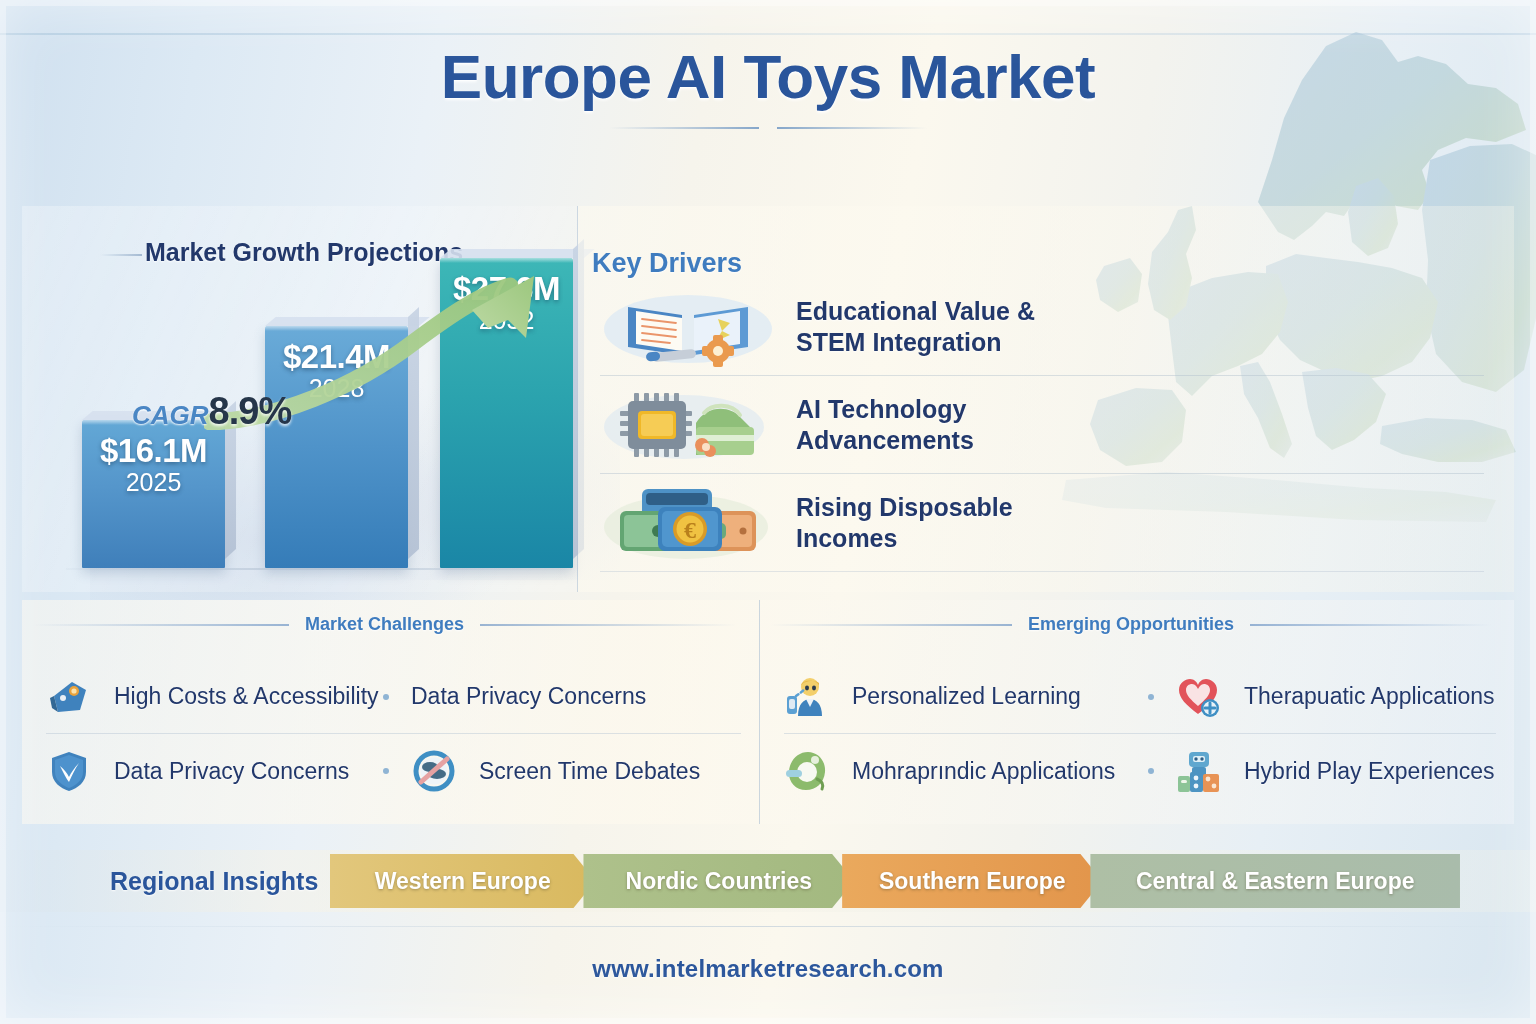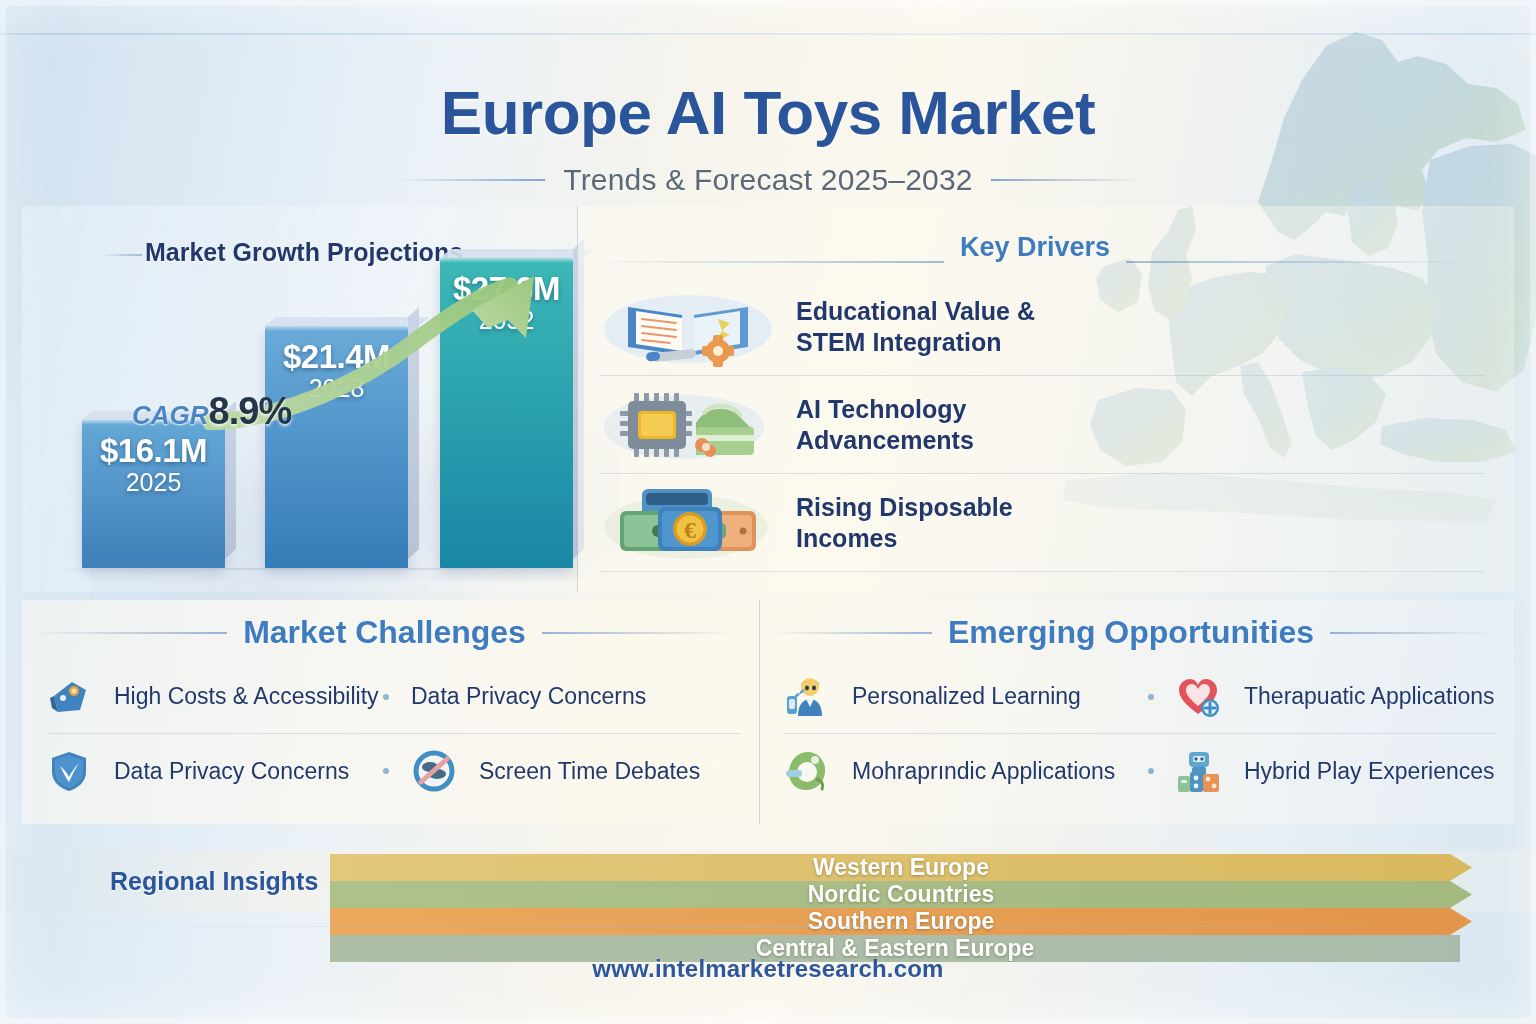--- a/index.html
+++ b/index.html
@@ -42,21 +42,20 @@
             background:radial-gradient(ellipse at 40% 70%, rgba(183,199,222,.45), rgba(183,199,222,0) 70%); }
   #wash-2 { left:300px; top:380px; width:320px; height:200px;
             background:radial-gradient(ellipse at 60% 60%, rgba(196,208,226,.40), rgba(196,208,226,0) 72%); }
 
   
   #header { position:absolute; left:0; right:0; top:44px; z-index:10; text-align:center; }
   #title {
     font-size:62px; font-weight:700; letter-spacing:-0.5px;
     color:#2a559b; line-height:1.08;
     text-shadow:0 2px 3px rgba(255,255,255,.85), 0 1px 0 rgba(255,255,255,.6);
-    margin-top:36px;
   }
   #subtitle-row {
     margin-top:16px; display:flex; align-items:center; justify-content:center; gap:18px;
   }
   .sub-rule { height:2px; width:150px; background:linear-gradient(90deg, rgba(95,140,190,0), rgba(95,140,190,.75)); }
   .sub-rule.right { background:linear-gradient(90deg, rgba(95,140,190,.75), rgba(95,140,190,0)); }
   #subtitle { font-size:30px; color:#5a6878; font-weight:400; letter-spacing:.2px;
               text-shadow:0 1px 2px rgba(255,255,255,.8); }
 
   
@@ -76,21 +75,21 @@
   .panel-head .rule.r { background:linear-gradient(90deg, rgba(90,135,190,.55), rgba(90,135,190,0)); }
 
   #chart-title {
     position:absolute; left:52px; top:32px; width:460px;
     font-size:25px; font-weight:700; color:#22386b; text-align:center;
     text-shadow:0 1px 2px rgba(255,255,255,.9);
   }
   #chart-title-rule { position:absolute; left:78px; top:48px; width:42px; height:2px;
      background:linear-gradient(90deg, rgba(120,150,185,0), rgba(120,150,185,.6)); }
 
-  #drivers-title-wrap { position:absolute; left:14px; right:36px; top:26px; display:flex; align-items:flex-end; gap:16px; }
+  #drivers-title-wrap { position:absolute; left:14px; right:36px; top:26px; display:flex; align-items:flex-start; gap:16px;flex-direction:column; }
   #drivers-title { font-size:27px; font-weight:700; color:#3f7cbf;
                    text-shadow:0 1px 2px rgba(255,255,255,.9); white-space:nowrap; }
 
   
   #chart-area { position:absolute; left:0; bottom:0; width:556px; height:330px; }
   .bar { position:absolute; bottom:24px; border-radius:3px 3px 1px 1px;
          box-shadow:0 5px 12px rgba(60,90,130,.22); }
   .bar .top-hl { position:absolute; left:0; right:0; top:0; height:5px;
      background:linear-gradient(180deg, rgba(255,255,255,.55), rgba(255,255,255,0)); border-radius:3px 3px 0 0; }
   .bar .side { position:absolute; top:-9px; right:-11px; width:11px; bottom:9px;
@@ -132,41 +131,41 @@
                  text-shadow:0 1px 2px rgba(255,255,255,.8); }
 
   
   #lower { position:absolute; left:22px; right:22px; top:600px; height:224px; z-index:8; display:flex;
            background:linear-gradient(100deg, rgba(254,250,241,.55), rgba(253,249,238,.72) 45%, rgba(238,243,248,.55)); }
   #panel-challenges { position:relative; width:738px; height:100%;
                       border-right:1px solid rgba(170,190,210,.6); }
   #panel-opportunities { position:relative; flex:1; height:100%; }
 
   .low-head { position:absolute; left:10px; right:22px; top:14px; display:flex; align-items:center; gap:16px; }
-  .low-head h2 { font-size:32px; font-weight:700; color:#3f7cbf; white-space:nowrap;
+  .low-head h2 { font-size:18px; font-weight:700; color:#3f7cbf; white-space:nowrap;
                  text-shadow:0 1px 2px rgba(255,255,255,.9); }
 
   .low-grid { position:absolute; left:24px; right:18px; top:60px; }
   .low-row { display:flex; align-items:center; height:74px; border-bottom:1px solid rgba(180,195,210,.45); }
   .low-row:last-child { border-bottom:none; }
   .low-item { display:flex; align-items:center; gap:22px; }
   .low-item .ico { width:46px; height:46px; flex:none; }
   .low-item .ico svg { width:100%; height:100%; display:block; }
   .low-item .lbl { font-size:23px; color:#22386b; font-weight:500; white-space:nowrap;
                    text-shadow:0 1px 1px rgba(255,255,255,.75); }
   .dot-sep { width:6px; height:6px; border-radius:50%; background:#8fb4d4; flex:none; }
   .sp { flex:1; }
 
   
   #regional { position:absolute; left:0; right:0; top:846px; height:70px; z-index:9;
               display:flex; align-items:center;text-decoration:underline; }
   #regional-label { position:absolute; left:110px; top:0; height:70px; display:flex; align-items:center;
     font-size:25px; font-weight:700; color:#2a559b; z-index:3;
     text-shadow:0 1px 2px rgba(255,255,255,.9); }
-  #chev-wrap { position:absolute; left:330px; right:76px; top:8px; height:54px; display:flex;flex-direction:column; }
+  #chev-wrap { position:absolute; left:330px; right:76px; top:8px; height:54px; display:flex; }
   .chev { position:relative; display:flex; align-items:center; justify-content:center;
           font-size:23px; color:#ffffff; font-weight:600; white-space:nowrap;
           text-shadow:0 1px 3px rgba(80,70,40,.45); }
   .chev:not(:last-child) { clip-path: polygon(0 0, calc(100% - 22px) 0, 100% 50%, calc(100% - 22px) 100%, 0 100%); margin-right:-12px; }
   .chev:last-child { clip-path: polygon(0 0, 100% 0, 100% 100%, 0 100%); }
   #regional-strip-bg { position:absolute; left:0; right:0; top:4px; height:62px;
      background:linear-gradient(90deg, rgba(214,228,240,.55), rgba(247,243,230,.5) 18%, rgba(236,240,236,.4)); }
 
   
   #footer { position:absolute; left:0; right:0; top:955px; text-align:center; z-index:10; }
@@ -220,21 +219,20 @@
   </div>
 
   <div class="wash" id="wash-1"></div>
   <div class="wash" id="wash-2"></div>
   <div id="top-hairline"></div>
 
   <div id="header">
     <div id="title">Europe AI Toys Market</div>
     <div id="subtitle-row">
       <div class="sub-rule"></div>
-      <div id="subtitle">Trends &amp; Forecast 2025–2032</div>
       <div class="sub-rule right"></div>
     </div>
   </div>
 
   <div id="upper">
 
     <div id="panel-chart">
       <div id="chart-title-rule"></div>
       <div id="chart-title">Market Growth Projections</div>
 

